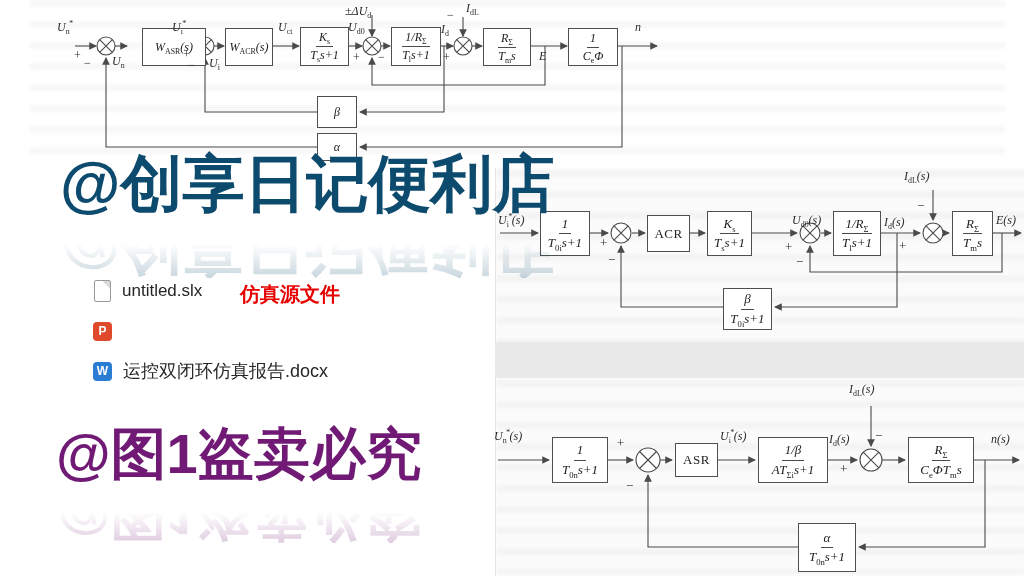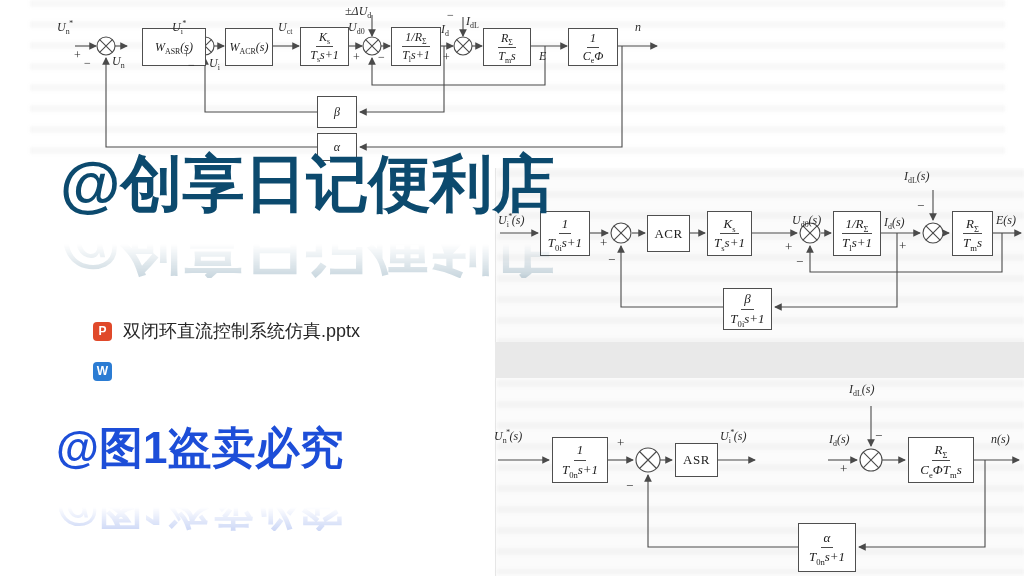--- a/index.html
+++ b/index.html
@@ -23,21 +23,21 @@
   .fden{padding-top:1px}
   .lbl{position:absolute;font:italic 12px "Liberation Serif",serif;color:#2b2b2b;white-space:nowrap}
   .lbl.s13{font-size:12px}
   .sign{position:absolute;font:12px "Liberation Serif",serif;color:#2b2b2b}
   .sign.s13{font-size:13px}
   sub{font-size:.66em;font-style:normal;line-height:0}
   sup{font-size:.66em;line-height:0;margin-left:-1px}
   
   .wm{position:absolute;font-weight:700;line-height:1;white-space:nowrap;letter-spacing:0}
   .wm-green{left:60px;top:153px;font-size:62px;color:#0c4a6e}
-  .wm-red{left:56px;top:426px;font-size:44px;color:#1d4ed8}
+  .wm-red{left:56px;top:426px;font-size:56px;color:#701a75}
   .wm-reflect{transform:scaleY(-1);opacity:.28;
       -webkit-mask-image:linear-gradient(to bottom,rgba(0,0,0,.8),transparent 55%);
       mask-image:linear-gradient(to bottom,rgba(0,0,0,.8),transparent 55%)}
   .wm-green .wm-reflect{position:absolute;left:0;top:63px}
   .wm-red .wm-reflect{position:absolute;left:0;top:61px}
   
   .file-row{position:absolute;display:flex;align-items:center;gap:11px;height:26px;cursor:default}
   .fname{font-size:18px;color:#262626}
   .fname.sm{font-size:17px}
   .fi-blank{position:relative;width:15px;height:20px;border:1.4px solid #999;border-radius:2px;
@@ -139,21 +139,21 @@
   <span class="sign" style="left:183px;top:47px">+</span>
   <span class="sign" style="left:188px;top:58px">−</span>
   <span class="lbl" style="left:209px;top:56px">U<sub>i</sub></span>
   <span class="lbl" style="left:278px;top:20px">U<sub>ct</sub></span>
   <span class="lbl" style="left:348px;top:20px">U<sub>d0</sub></span>
   <span class="lbl" style="left:345px;top:4px">±ΔU<sub>d</sub></span>
   <span class="sign" style="left:353px;top:50px">+</span>
   <span class="sign" style="left:378px;top:50px">−</span>
   <span class="lbl" style="left:441px;top:22px">I<sub>d</sub></span>
   <span class="sign" style="left:447px;top:8px">−</span>
-  <span class="lbl" style="left:466px;top:14px">I<sub>dL</sub></span>
+  <span class="lbl" style="left:466px;top:1px">I<sub>dL</sub></span>
   <span class="sign" style="left:443px;top:50px">+</span>
   <span class="lbl" style="left:539px;top:49px">E</span>
   <span class="lbl" style="left:635px;top:20px">n</span>
 
   <svg class="wiring" style="left:497px;top:168px;width:527px;height:175px" viewBox="0 0 527 175">
     <defs>
       <marker id="a2" viewBox="0 0 8 8" refX="7" refY="4" markerWidth="7" markerHeight="7" orient="auto">
         <path d="M0,0 L8,4 L0,8 Z" fill="#4a4a4a"></path>
       </marker>
     </defs>
@@ -252,20 +252,26 @@
 
   <div class="blk s13" style="left:552px;top:437px;width:56px;height:46px">
     <span class="frac">
         <span class="fnum">1</span>
         <span class="fden">T<sub>0n</sub>s+1</span>
       </span>
     </div>
   <div class="blk s13" style="left:675px;top:443px;width:43px;height:34px">
       <span class="roman">ASR</span>
     </div>
+  <div class="blk s13" style="left:758px;top:437px;width:70px;height:46px">
+    <span class="frac">
+        <span class="fnum">1/β</span>
+        <span class="fden">AT<sub>Σi</sub>s+1</span>
+      </span>
+    </div>
   <div class="blk s13" style="left:908px;top:437px;width:66px;height:46px">
     <span class="frac">
         <span class="fnum">R<sub>Σ</sub></span>
         <span class="fden">C<sub>e</sub>ΦT<sub>m</sub>s</span>
       </span>
     </div>
   <div class="blk s13" style="left:798px;top:523px;width:58px;height:49px">
     <span class="frac">
         <span class="fnum">α</span>
         <span class="fden">T<sub>0n</sub>s+1</span>
@@ -284,27 +290,32 @@
 
   <div class="wm wm-green">
     <div>@创享日记便利店</div>
     <div class="wm-reflect">@创享日记便利店</div>
   </div>
   <div class="wm wm-red">
     <div>@图1盗卖必究</div>
     <div class="wm-reflect">@图1盗卖必究</div>
   </div>
 
+  <div class="file-row" style="left:94px;top:278px">
+    <span class="fi-blank"></span>
+    <span class="fname sm">untitled.slx</span>
+  </div>
+  <div class="src-note" style="left:240px;top:281px">仿真源文件</div>
 
   <div class="file-row" style="left:93px;top:318px">
     <span class="fi-app fi-ppt">
         <span>P</span>
       </span>
-    <span class="fname">双闭环直流控制系统仿真.pptx</span>
   </div>
 
   <div class="file-row" style="left:93px;top:358px">
     <span class="fi-app fi-doc">
         <span>W</span>
       </span>
+    <span class="fname">运控双闭环仿真报告.docx</span>
   </div>
 
 </div>
 
 </body></html>

